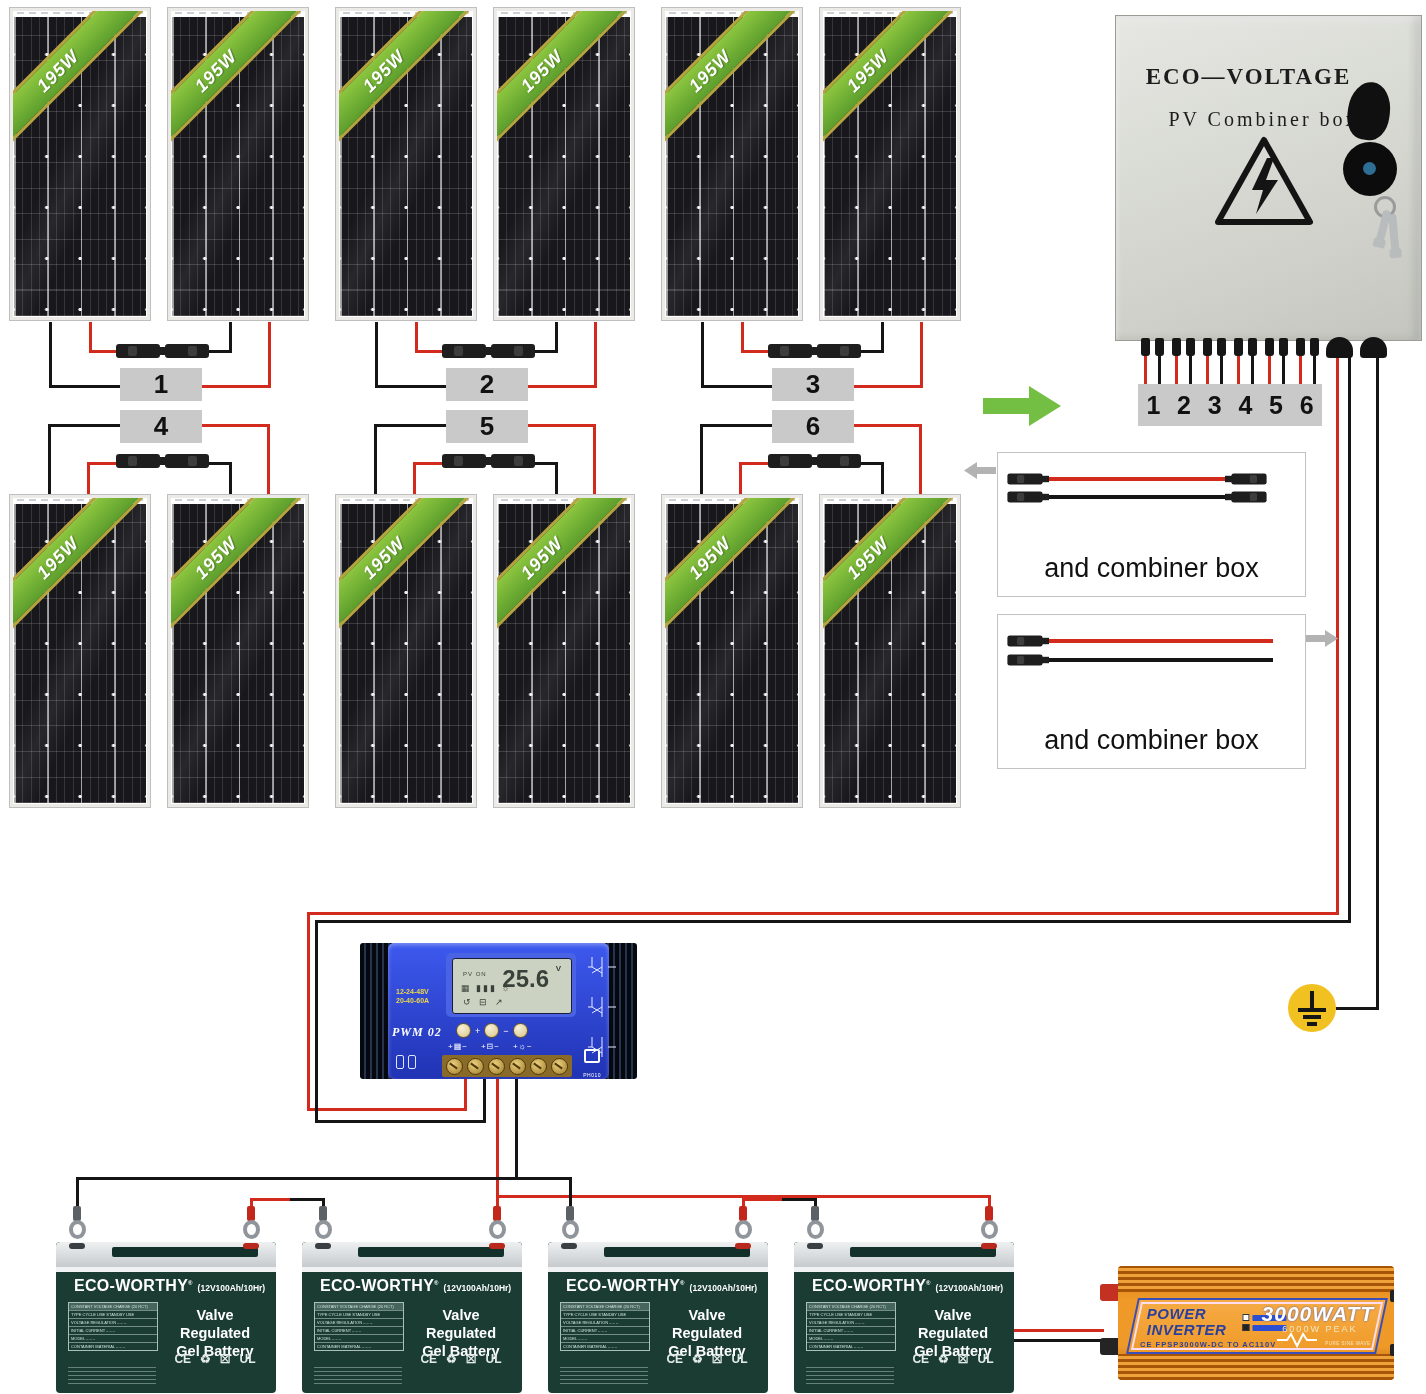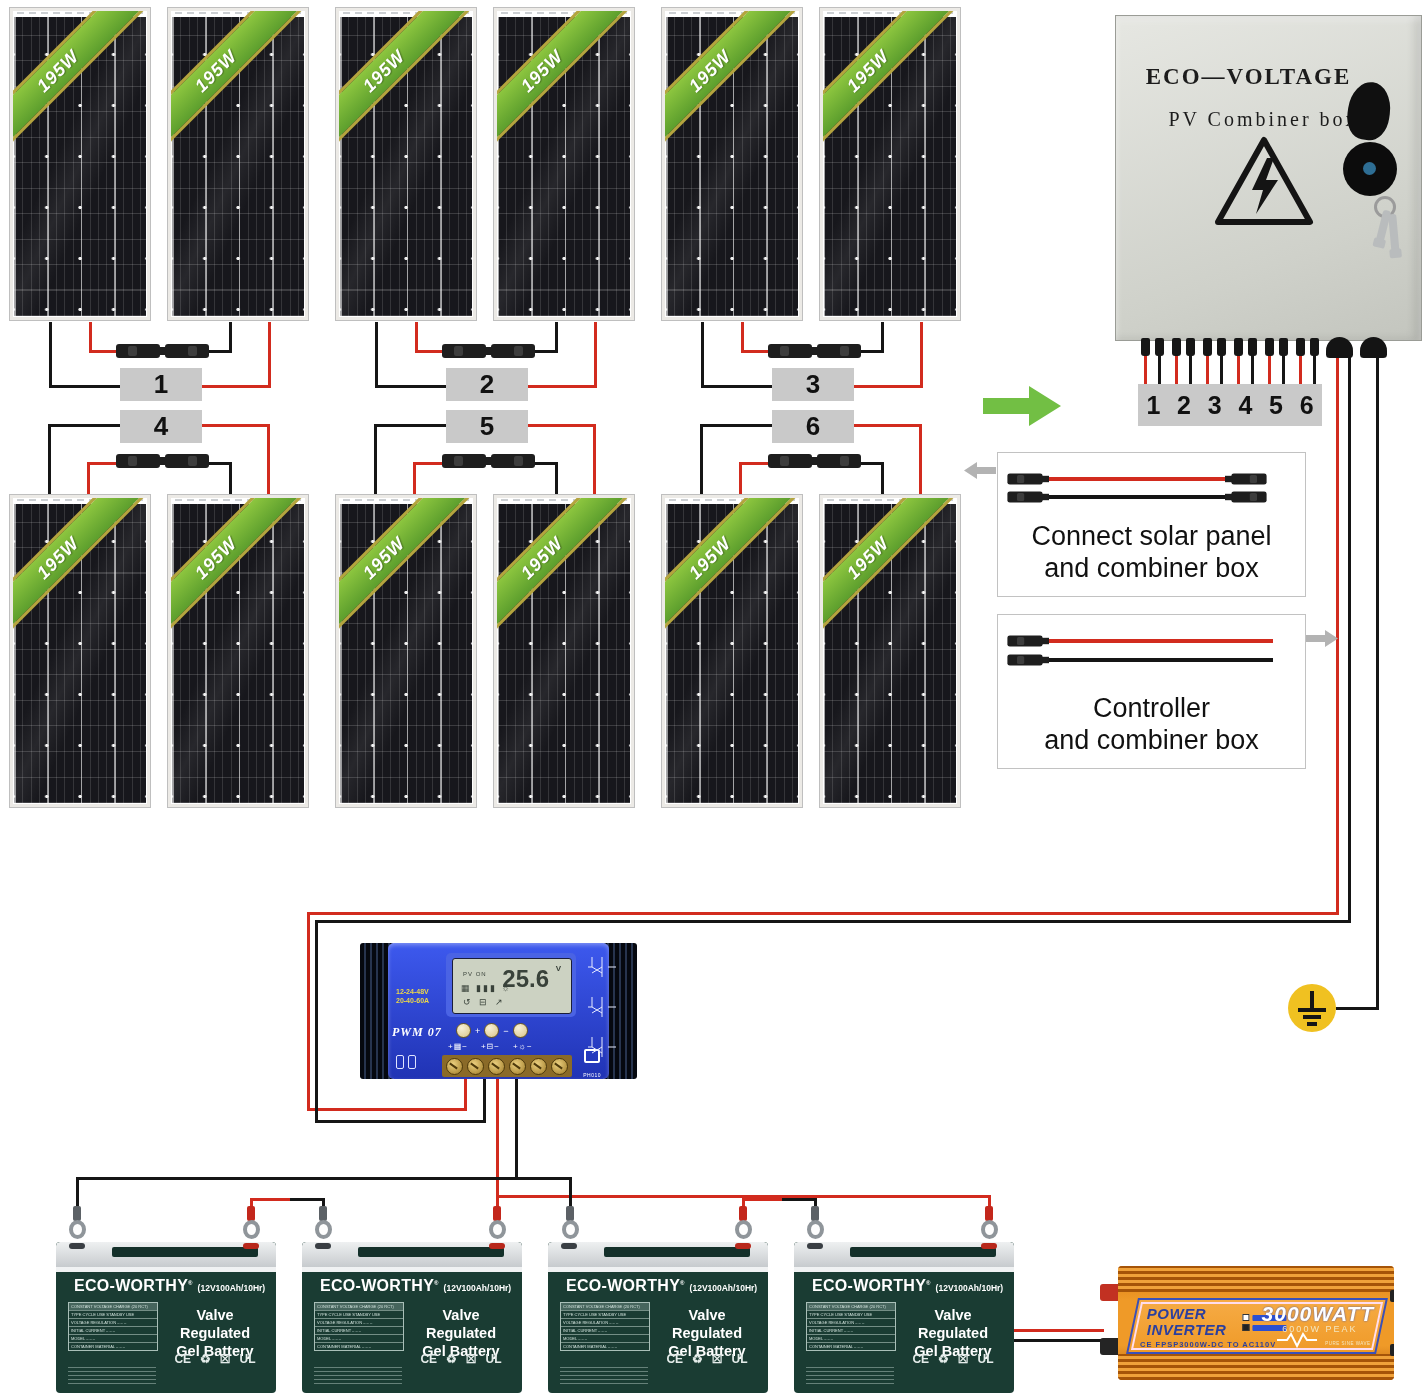--- a/index.html
+++ b/index.html
@@ -440,39 +440,37 @@
     <i style="left:22px;top:7px;width:4px;height:17px"></i>
     <i style="left:10px;top:24px;width:28px;height:4px"></i>
     <i style="left:15px;top:31px;width:18px;height:4px"></i>
     <i style="left:19px;top:38px;width:10px;height:4px"></i>
   </div>
 
   <svg class="arr" style="left:964px;top:462px" width="32" height="17">
     <polygon points="32,5 13,5 13,0 0,8.5 13,17 13,12 32,12" fill="#b3b3b3"></polygon>
   </svg>
   <div class="legend" style="top:452px;height:143px">
-    <div class="t1" style="top:68px">Connect solar panel</div>
     <div class="t2" style="top:100px">and combiner box</div>
   </div>
   <div class="cable" style="left:1003px;top:472px;width:268px">
     <span class="mc4 l"></span>
       <span class="ln" style="background:#d22b1e"></span>
       <span class="mc4 r"></span>
   </div>
   <div class="cable" style="left:1003px;top:490px;width:268px">
     <span class="mc4 l"></span>
       <span class="ln" style="background:#151515"></span>
       <span class="mc4 r"></span>
   </div>
 
   <svg class="arr" style="left:1306px;top:630px" width="32" height="17">
     <polygon points="0,5 19,5 19,0 32,8.5 19,17 19,12 0,12" fill="#b3b3b3"></polygon>
   </svg>
   <div class="legend" style="top:614px;height:153px">
-    <div class="t1" style="top:78px">Controller</div>
     <div class="t2" style="top:110px">and combiner box</div>
   </div>
   <div class="cable" style="left:1003px;top:634px;width:270px">
     <span class="mc4 l"></span>
       <span class="ln" style="background:#d22b1e"></span>
   </div>
   <div class="cable" style="left:1003px;top:653px;width:270px">
     <span class="mc4 l"></span>
       <span class="ln" style="background:#151515"></span>
   </div>
@@ -486,21 +484,21 @@
         <span class="st">PV ON</span>
         <span class="val">25.6</span>
         <span class="unit">V</span>
         <span class="ic1">▦ ▮▮▮ ☼</span>
         <span class="ic2">↺ ⊟ ↗</span>
       </div>
       <div class="cspec">
         <div>12-24-48V</div>
         <div>20-40-60A</div>
       </div>
-      <div class="cmodel">PWM 07</div>
+      <div class="cmodel">PWM 02</div>
       <div class="btnrow">
         <span class="btn"></span>
         <span>+</span>
         <span class="btn"></span>
         <span>−</span>
         <span class="btn"></span>
       </div>
       <div class="trow">
         <span>+▦−</span>
         <span>+⊟−</span>

